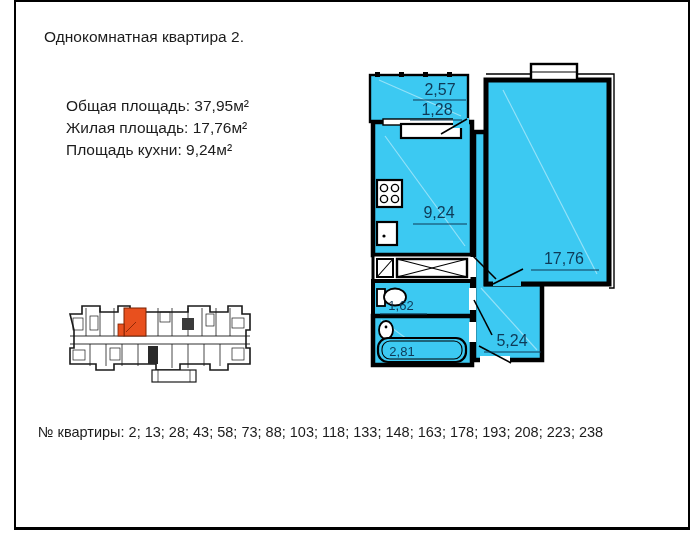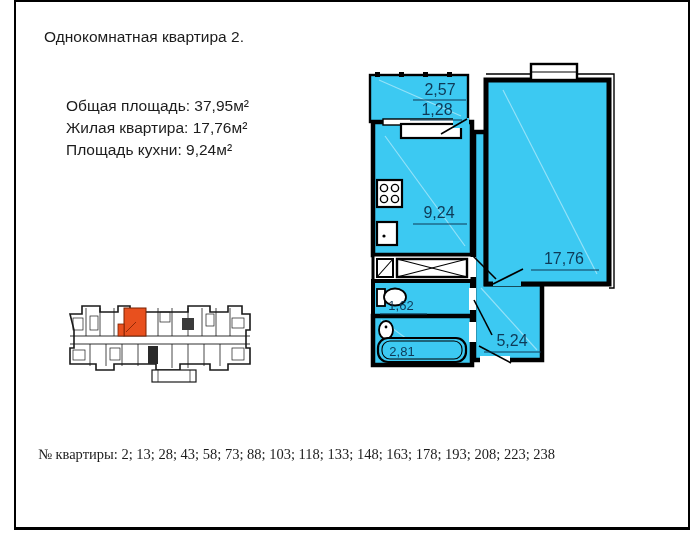--- a/index.html
+++ b/index.html
@@ -11,41 +11,41 @@
     position:absolute;left:14px;top:0;width:676px;height:530px;
     border:2px solid #000;border-bottom-width:3px;box-sizing:border-box;
   }
   .doc-title{
     position:absolute;left:44px;top:28px;font-size:15.5px;color:#1c1c1c;
   }
   .area-info{
     position:absolute;left:66px;top:95px;font-size:15.5px;line-height:22px;color:#1c1c1c;
   }
   .apt-numbers{
-    position:absolute;left:38px;top:446px;font-size:14.5px;color:#1c1c1c;white-space:nowrap;font-family:Liberation Serif, serif;
+    position:absolute;left:38px;top:424px;font-size:14.5px;color:#1c1c1c;white-space:nowrap;
   }
   .mini-plan{position:absolute;left:60px;top:288px;}
   .main-plan{position:absolute;left:353px;top:50px;}
   svg text{font-family:"Liberation Sans", sans-serif;}
   .room-label{fill:#0E3A57;font-size:16px;}
   .room-label-sm{fill:#0E3A57;font-size:13px;}
   .lbl-line{stroke:#0E3A57;stroke-width:1.2;}
 </style>
 </head>
 <body>
 
 <div class="canvas">
 
   <div class="page-border"></div>
 
   <div class="doc-title">Однокомнатная квартира 2.</div>
 
   <div class="area-info">
     <div>Общая площадь: 37,95м²</div>
-    <div>Жилая квартира: 17,76м²</div>
+    <div>Жилая площадь: 17,76м²</div>
     <div>Площадь кухни: 9,24м²</div>
   </div>
 
   <svg class="mini-plan" width="200" height="104" viewBox="0 0 200 104">
 
     <path d="M10,26 H22 V18 H40 V24 H58 V18 H70 V24 H128 V18 H150 V24 H168 V18 H182 V26 H190 V42 H186 V60 H190 V76 H168 V82 H150 V76 H120 V82 H96 V76 H54 V82 H36 V76 H10 V60 H14 V42 Z" fill="#ffffff" stroke="#1a1a1a" stroke-width="1.6"></path>
 
     <line x1="10" y1="48" x2="190" y2="48" stroke="#1a1a1a" stroke-width="0.9"></line>
     <line x1="10" y1="56" x2="190" y2="56" stroke="#1a1a1a" stroke-width="0.9"></line>
 

